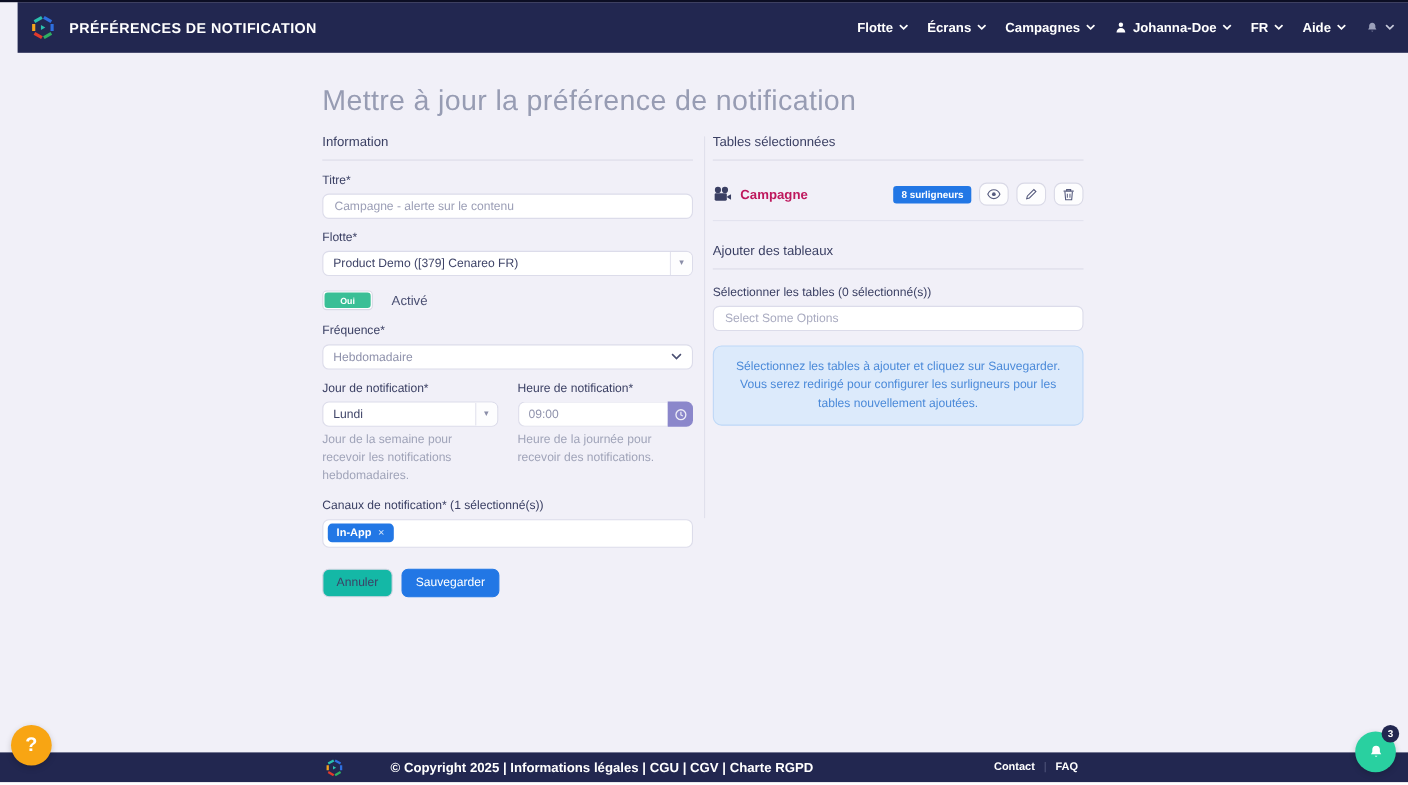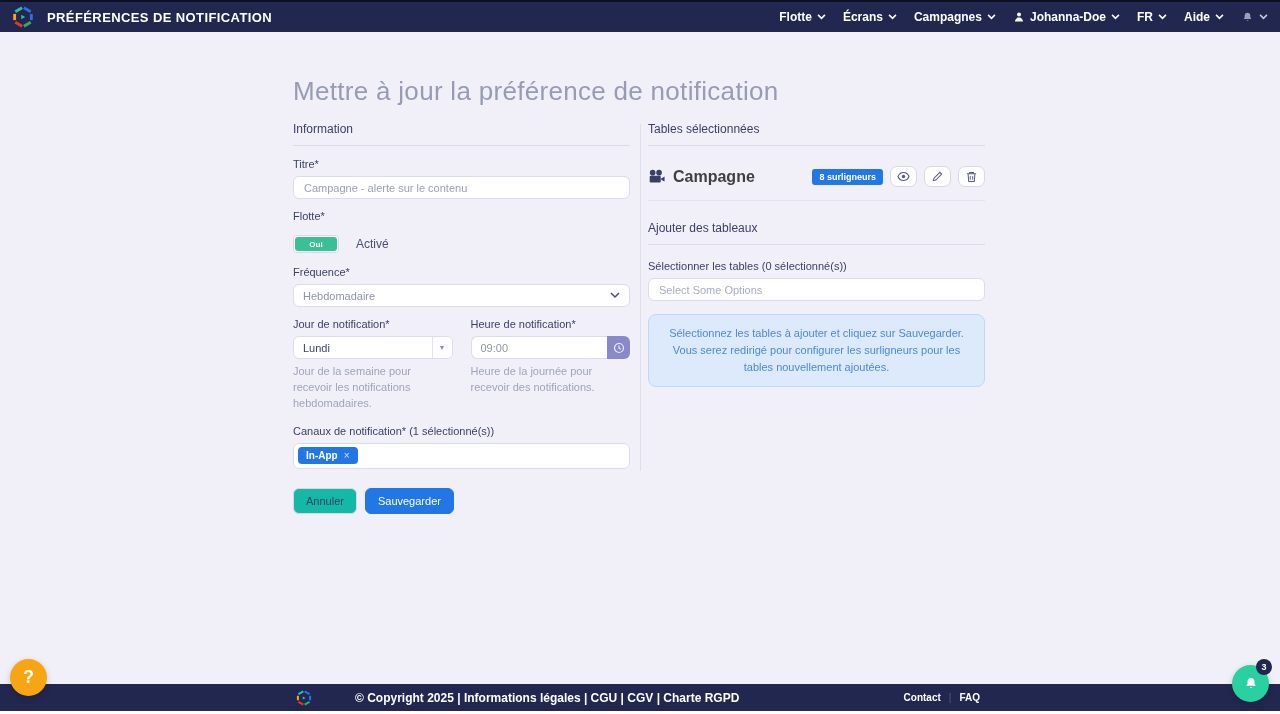--- a/index.html
+++ b/index.html
@@ -7,21 +7,21 @@
   body {
     position:relative;
     background:#f1f0f8;
     font-family:"Liberation Sans", sans-serif;
     overflow:hidden;
   }
 
   
   .topstrip { position:absolute; top:0; left:0; right:0; height:2px; background:#0c0e24; z-index:6; }
   .navbar {
-    position:absolute; top:2px; left:0; right:0; height:30px;
+    position:absolute; top:2px; left:16px; right:0; height:46px;
     background:#222750; display:flex; align-items:center; padding:0 12px; z-index:5;
   }
   .nav-logo { width:22px; height:22px; flex:0 0 auto; cursor:pointer; }
   .nav-title { color:#fff; font-size:13px; font-weight:700; letter-spacing:.4px; margin-left:13px; }
   .nav-right { margin-left:auto; display:flex; align-items:center; gap:17px; }
   .nav-item { display:flex; align-items:center; gap:5px; color:#fff; font-size:12px; font-weight:700; cursor:pointer; }
   .nav-item svg { display:block; }
   .nav-muted { color:#9ba0ba; }
 
   
@@ -104,21 +104,21 @@
     font-family:inherit; font-size:11px; border-radius:6px; padding:6px 12px; cursor:pointer;
   }
   .btn-light { background:#14b8a6; border:1px solid #d6d6e4; color:#3c4166; }
   .btn-primary { background:#2277e5; border:1px solid #2277e5; color:#fff; }
 
   
   .table-row {
     display:flex; align-items:center; padding:8px 0 13px;
     border-bottom:1px solid #e3e3ef; margin-bottom:20px;
   }
-  .table-name { font-size:16px; font-weight:700; color:#404040; margin-left:8px; }
+  .table-name { font-size:12px; font-weight:700; color:#be185d; margin-left:8px; }
   .row-spacer { flex:1; }
   .badge {
     background:#2277e5; color:#fff; font-size:9px; font-weight:700;
     padding:3px 7px; border-radius:3px;
   }
   .icon-btn {
     width:27px; height:21px; background:#fdfdfe; border:1px solid #d9d9e6; border-radius:7px;
     display:flex; align-items:center; justify-content:center; margin-left:7px; cursor:pointer; padding:0;
   }
 
@@ -235,20 +235,24 @@
   <div class="col col-left">
     <div class="section-head">Information</div>
 
     <div class="field">
       <div class="field-label">Titre*</div>
       <input class="text-input" type="text" value="Campagne - alerte sur le contenu" style="">
     </div>
 
     <div class="field">
       <div class="field-label">Flotte*</div>
+      <div class="select-split">
+        <span class="select-value">Product Demo ([379] Cenareo FR)</span>
+        <span class="select-arrow-box">▼</span>
+      </div>
     </div>
 
     <div class="toggle-row">
       <span class="toggle">
         <span class="toggle-on">Oui</span>
       </span>
       <span class="toggle-text">Activé</span>
     </div>
 
     <div class="field">

